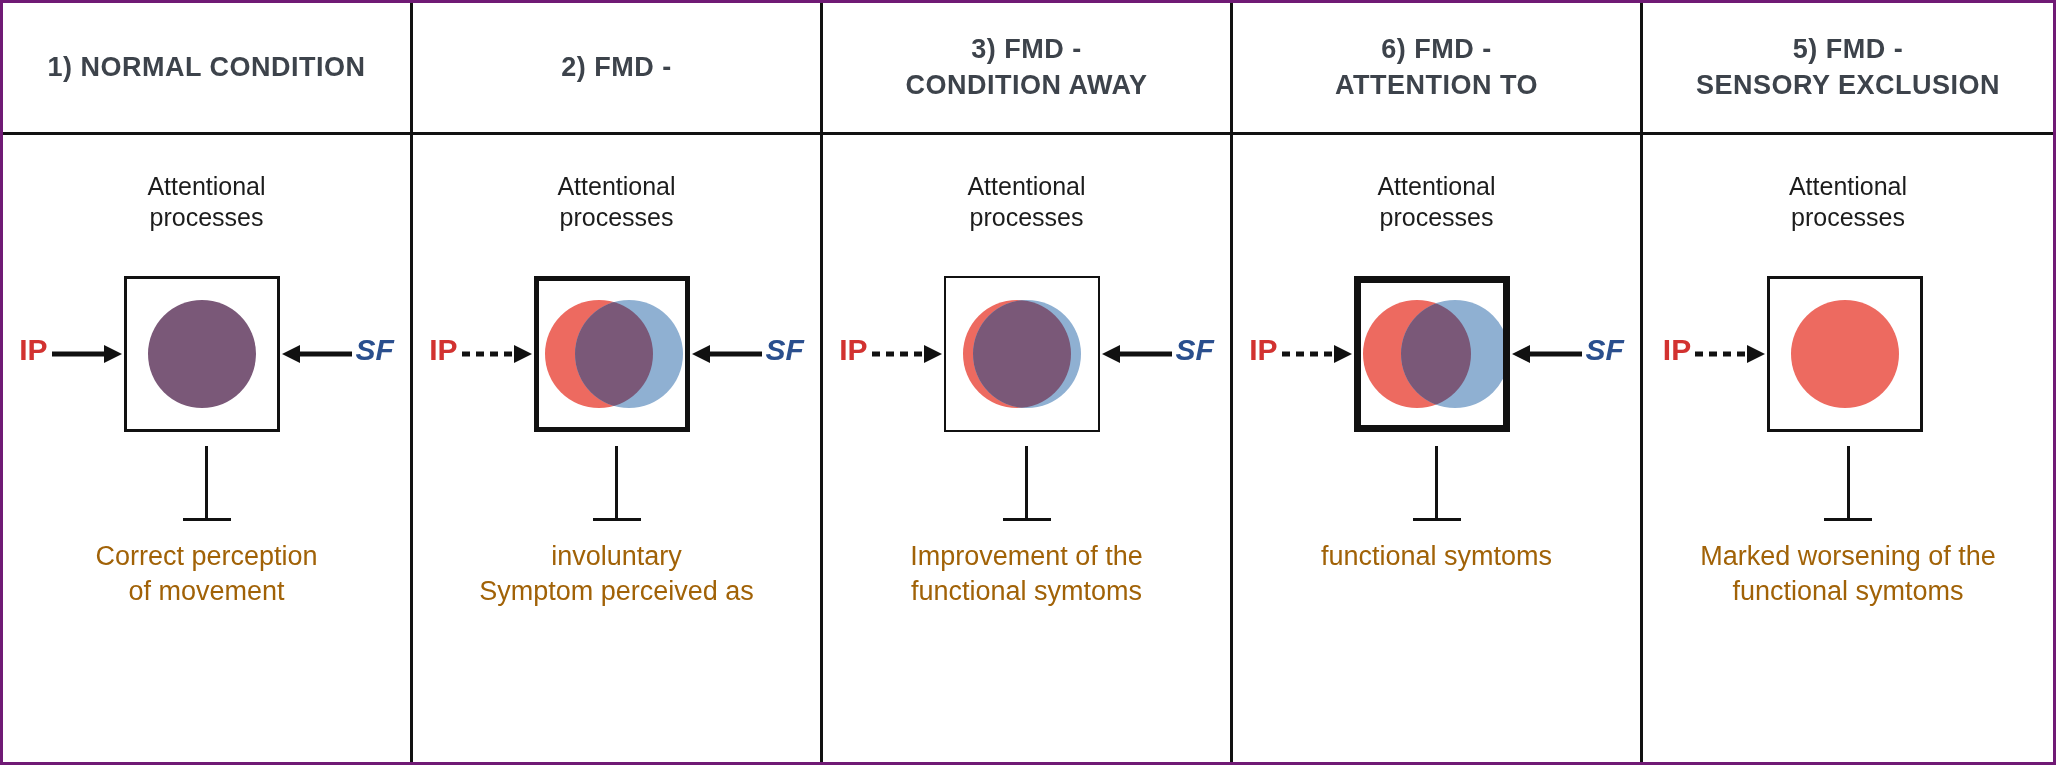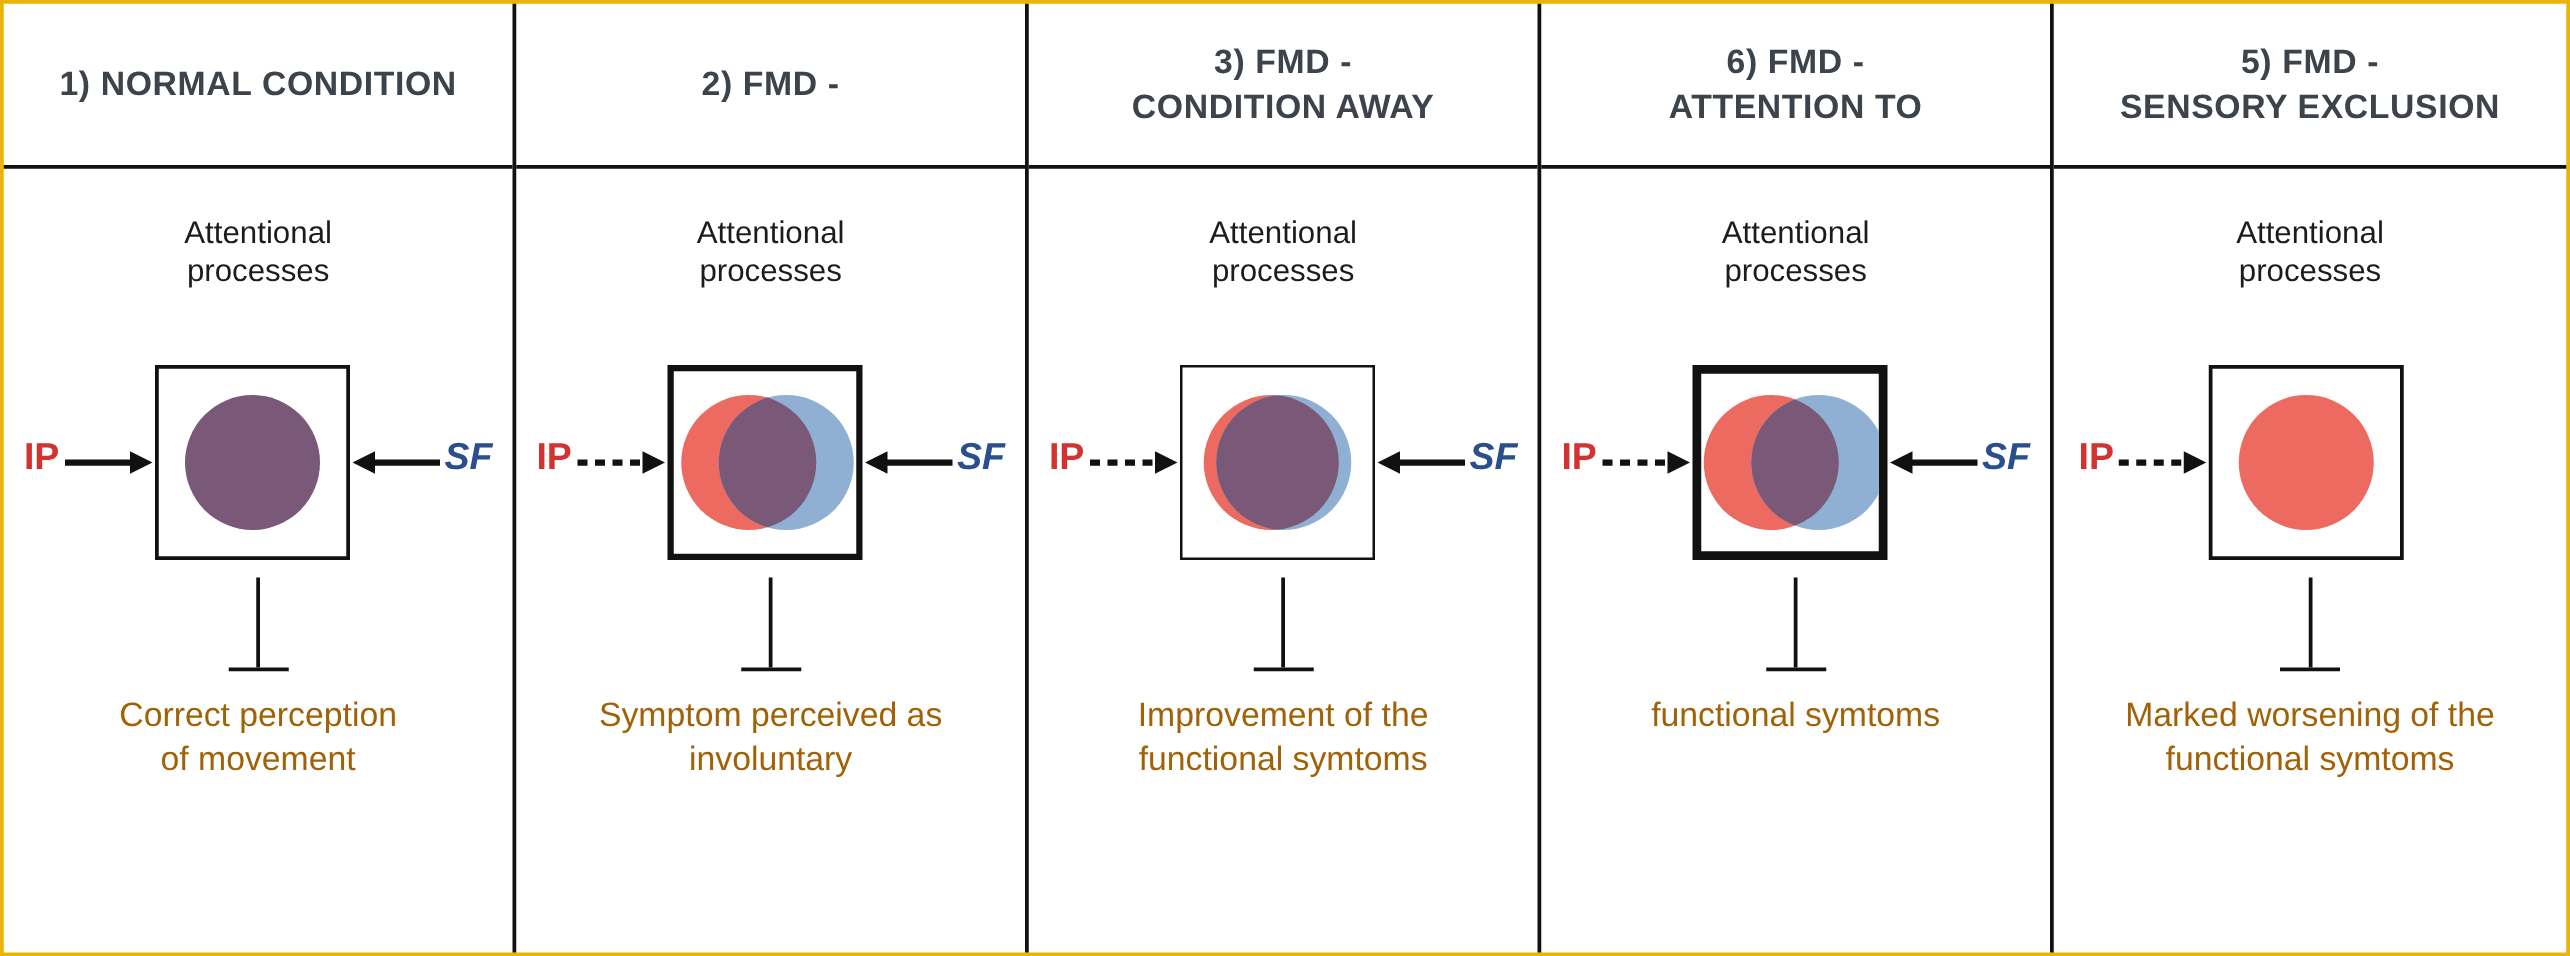--- a/index.html
+++ b/index.html
@@ -1,41 +1,41 @@
 <!DOCTYPE html>
 <html><head>
 <meta charset="utf-8">
 <style>
   * { margin:0; padding:0; box-sizing:border-box; }
   html,body { background:#fff; font-family:"Liberation Sans", sans-serif; }
 
   .figure {
     width:2056px; height:765px;
-    border:3px solid #eab308;
+    border:3px solid #701a75;
     display:grid;
     grid-template-columns:repeat(5,1fr);
     background:#fff;
   }
   .panel { border-right:3px solid #111; display:flex; flex-direction:column; }
   .panel:last-child { border-right:none; }
 
   .panel-header {
     height:132px; border-bottom:3px solid #111;
     display:flex; flex-direction:column; justify-content:center; align-items:center;
     text-align:center;
   }
   .title-line {
     font-size:27px; font-weight:bold; color:#3d434b; letter-spacing:0.5px; line-height:1.3;
   }
 
   .panel-body { flex:1; display:flex; flex-direction:column; align-items:center; padding-top:36px; }
 
   .attn-label {
     width:160px; text-align:center; font-size:25px; color:#1c1c1c; line-height:1.25;
-    margin-bottom:24px;
+    margin-bottom:8px;
   }
 
   .diagram-row { display:flex; align-items:center;margin-top:34px; }
 
   .side { display:flex; align-items:center; }
   .io-label { font-size:30px; font-weight:bold; margin:0 2px; position:relative; top:-4px; }
   .ip-label { color:#d23230; }
   .sf-label { color:#2a4f8e;font-style:italic; }
   .arrow-svg { display:block; }
   .arrow-svg line { stroke:#111; stroke-width:5; }
@@ -130,22 +130,22 @@
               <line x1="18" y1="12" x2="72" y2="12"></line>
           </svg>
           <span class="io-label sf-label">SF</span>
         </div>
       </div>
       <div class="inhibit">
         <div class="stem"></div>
         <div class="bar"></div>
       </div>
       <div class="outcome">
+        <div>involuntary</div>
         <div>Symptom perceived as</div>
-        <div>involuntary</div>
       </div>
     </div>
   </div>
 
   <div class="panel p3">
     <div class="panel-header">
       <div class="title-line">3) FMD -</div>
       <div class="title-line">CONDITION AWAY</div>
     </div>
     <div class="panel-body">

